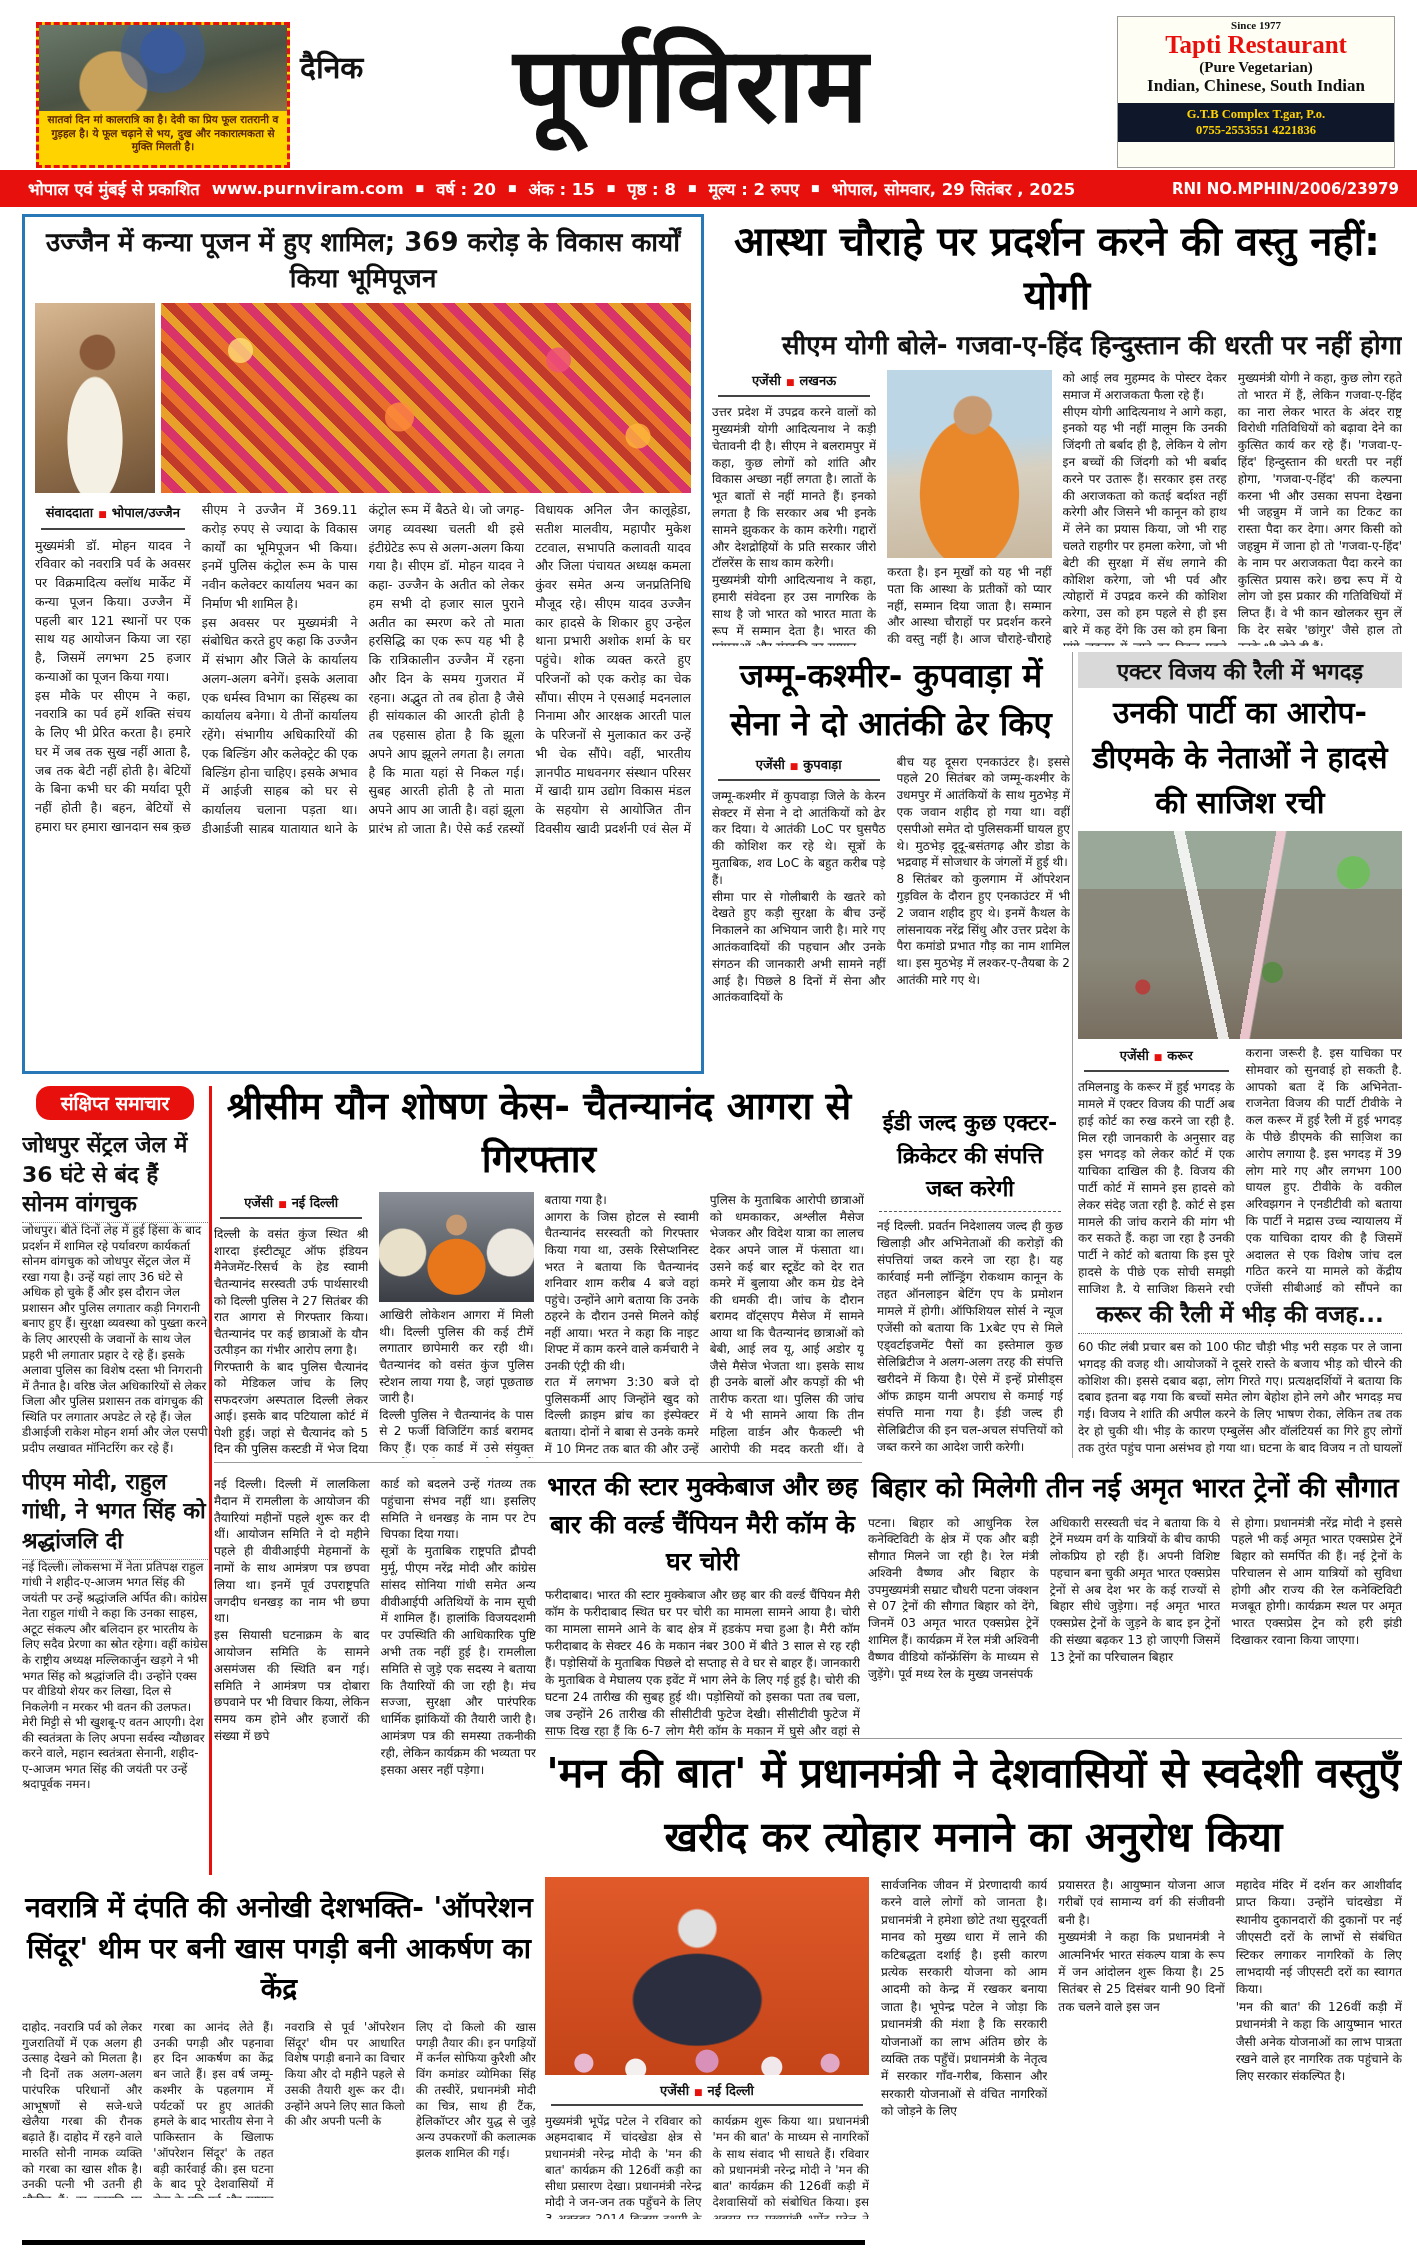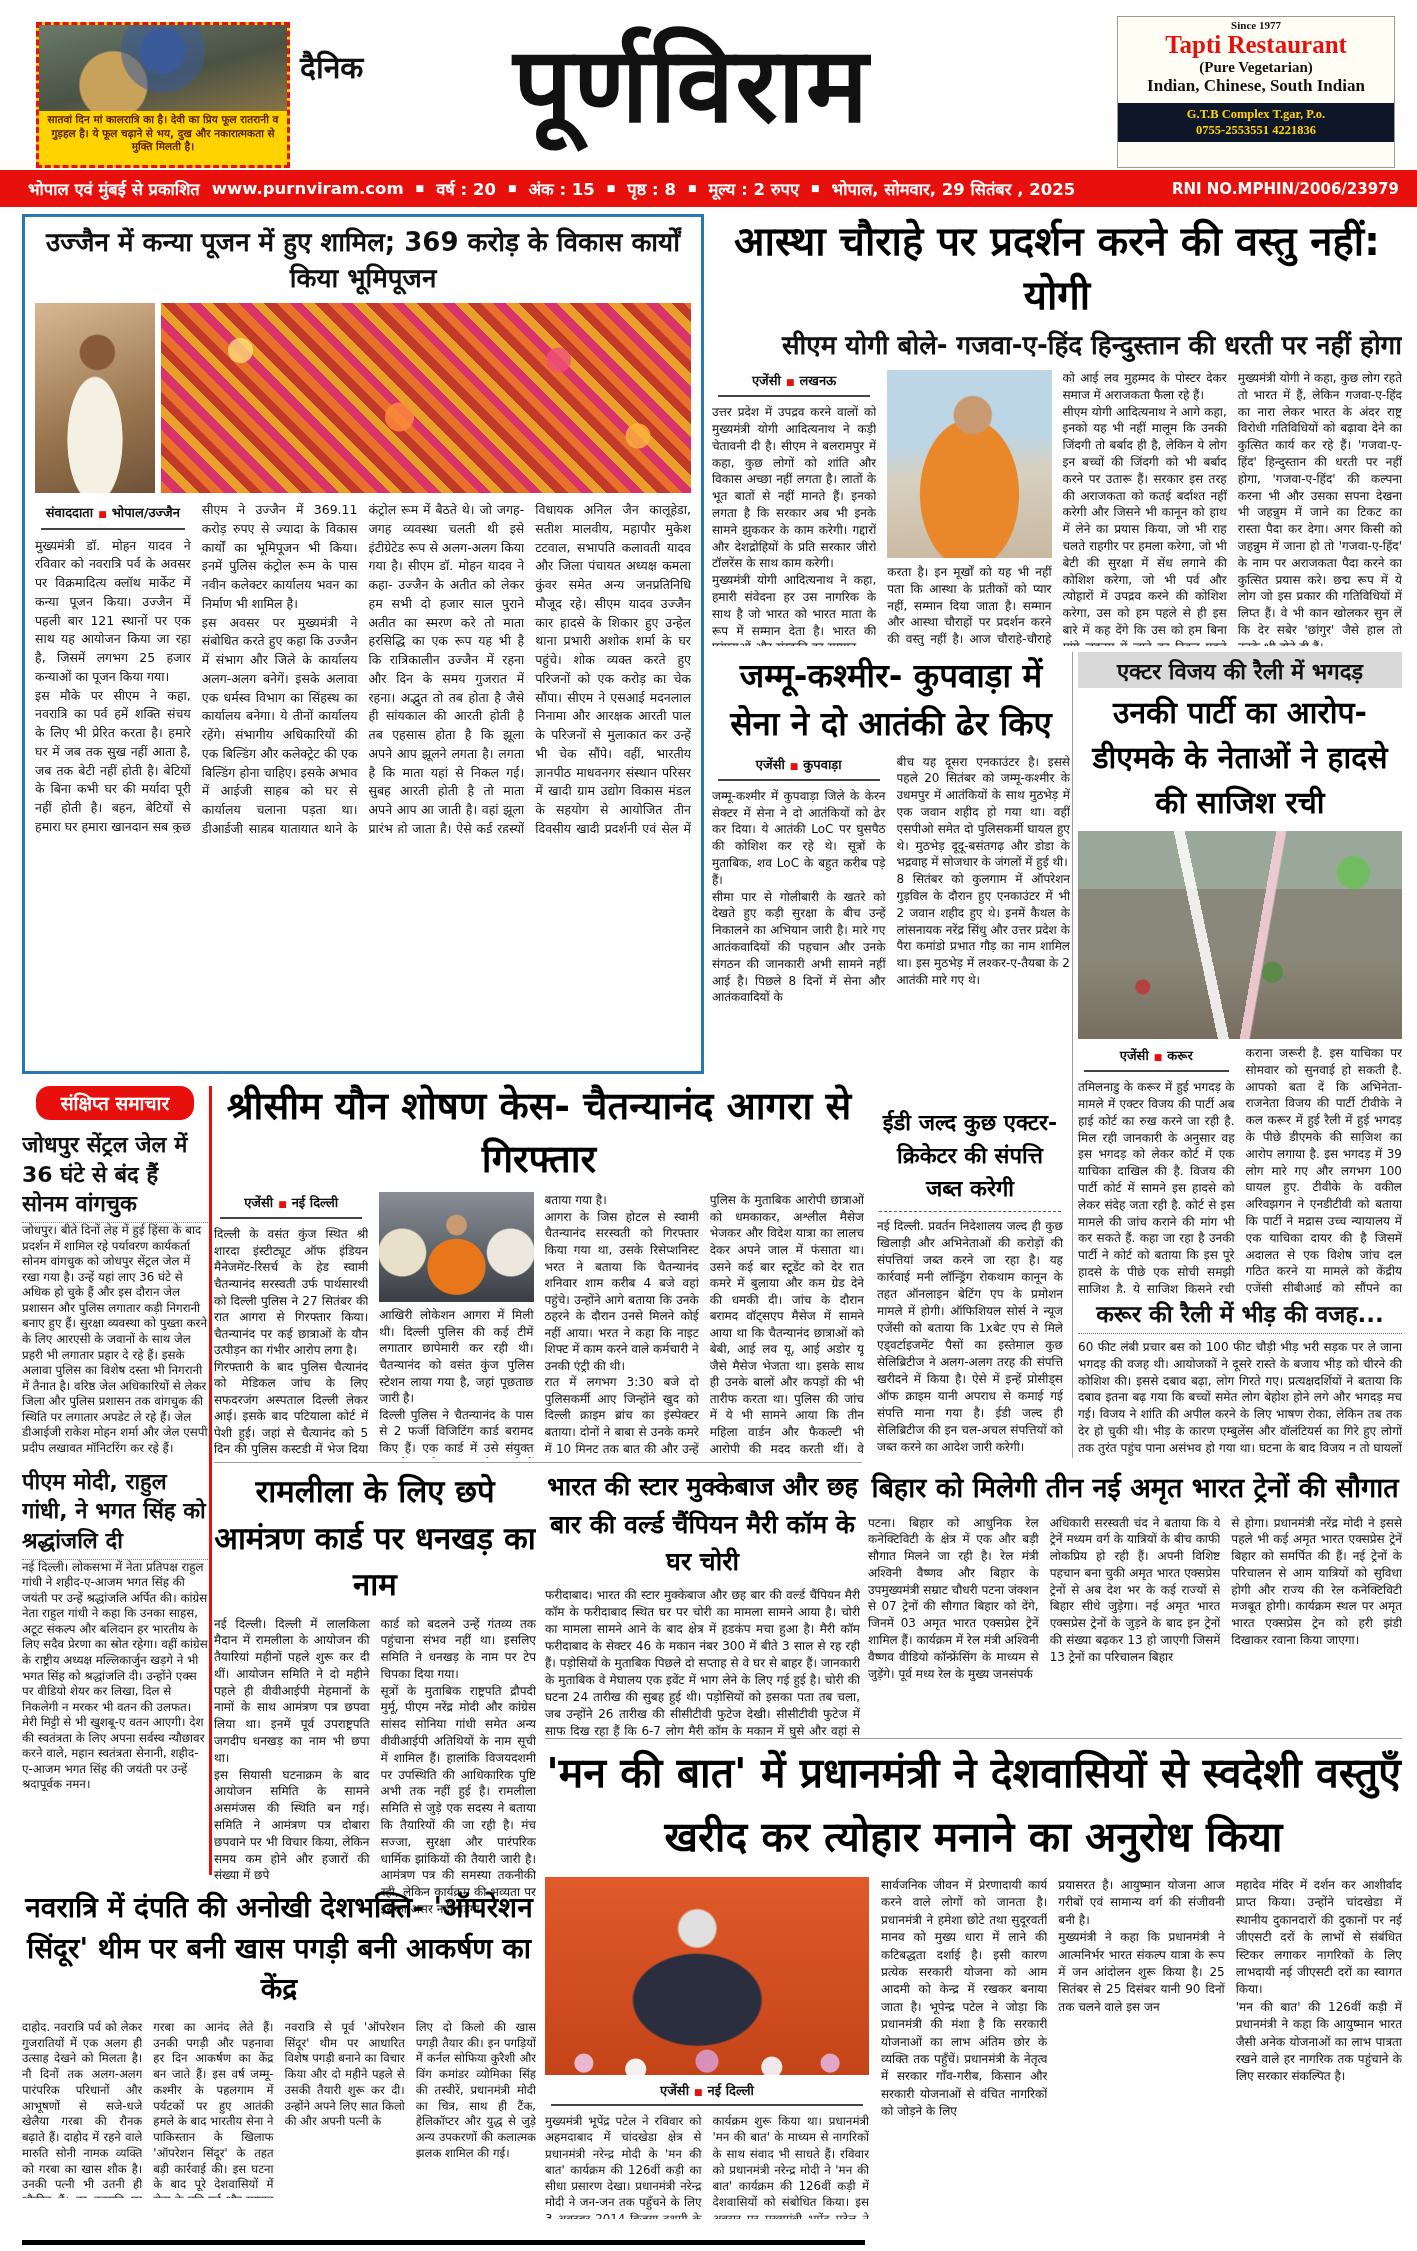--- a/index.html
+++ b/index.html
@@ -325,21 +325,20 @@
 आगरा के जिस होटल से स्वामी चैतन्यानंद सरस्वती को गिरफ्तार किया गया था, उसके रिसेप्शनिस्ट भरत ने बताया कि चैतन्यानंद शनिवार शाम करीब 4 बजे वहां पहुंचे। उन्होंने आगे बताया कि उनके ठहरने के दौरान उनसे मिलने कोई नहीं आया। भरत ने कहा कि नाइट शिफ्ट में काम करने वाले कर्मचारी ने उनकी एंट्री की थी।
 रात में लगभग 3:30 बजे दो पुलिसकर्मी आए जिन्होंने खुद को दिल्ली क्राइम ब्रांच का इंस्पेक्टर बताया। दोनों ने बाबा से उनके कमरे में 10 मिनट तक बात की और उन्हें अपने साथ ले गए। बाबा ने तब अपना नाम पार्थ सारथी बताया था</div>
       <div class="col btxt">पुलिस के मुताबिक आरोपी छात्राओं को धमकाकर, अश्लील मैसेज भेजकर और विदेश यात्रा का लालच देकर अपने जाल में फंसाता था। उसने कई बार स्टूडेंट को देर रात कमरे में बुलाया और कम ग्रेड देने की धमकी दी। जांच के दौरान बरामद वॉट्सएप मैसेज में सामने आया था कि चैतन्यानंद छात्राओं को बेबी, आई लव यू, आई अडोर यू जैसे मैसेज भेजता था। इसके साथ ही उनके बालों और कपड़ों की भी तारीफ करता था। पुलिस की जांच में ये भी सामने आया कि तीन महिला वार्डन और फैकल्टी भी आरोपी की मदद करती थीं। वे छात्राओं पर दबाव डालकर चैट्स डिलीट करवाती और उन्हें चुप रहने के लिए कहती थीं।</div>
     </div>
   </div>
 
   <div class="abs hrule1"></div>
   <div class="abs hrule2"></div>
 
   <div class="abs ramleela">
-    <div class="hl ram-hl">रामलीला के लिए छपे आमंत्रण कार्ड पर धनखड़ का नाम</div>
     <div class="cols ram-body">
       <div class="col btxt">नई दिल्ली। दिल्ली में लालकिला मैदान में रामलीला के आयोजन की तैयारियां महीनों पहले शुरू कर दी थीं। आयोजन समिति ने दो महीने पहले ही वीवीआईपी मेहमानों के नामों के साथ आमंत्रण पत्र छपवा लिया था। इनमें पूर्व उपराष्ट्रपति जगदीप धनखड़ का नाम भी छपा था।
 इस सियासी घटनाक्रम के बाद आयोजन समिति के सामने असमंजस की स्थिति बन गई। समिति ने आमंत्रण पत्र दोबारा छपवाने पर भी विचार किया, लेकिन समय कम होने और हजारों की संख्या में छपे</div>
       <div class="col btxt">कार्ड को बदलने उन्हें गंतव्य तक पहुंचाना संभव नहीं था। इसलिए समिति ने धनखड़ के नाम पर टेप चिपका दिया गया।
 सूत्रों के मुताबिक राष्ट्रपति द्रौपदी मुर्मू, पीएम नरेंद्र मोदी और कांग्रेस सांसद सोनिया गांधी समेत अन्य वीवीआईपी अतिथियों के नाम सूची में शामिल हैं। हालांकि विजयदशमी पर उपस्थिति की आधिकारिक पुष्टि अभी तक नहीं हुई है। रामलीला समिति से जुड़े एक सदस्य ने बताया कि तैयारियों की जा रही है। मंच सज्जा, सुरक्षा और पारंपरिक धार्मिक झांकियों की तैयारी जारी है। आमंत्रण पत्र की समस्या तकनीकी रही, लेकिन कार्यक्रम की भव्यता पर इसका असर नहीं पड़ेगा।</div>
     </div>
   </div>
 
   <div class="abs marykom">
     <div class="hl mary-hl">भारत की स्टार मुक्केबाज और छह बार की वर्ल्ड चैंपियन मैरी कॉम के घर चोरी</div>

